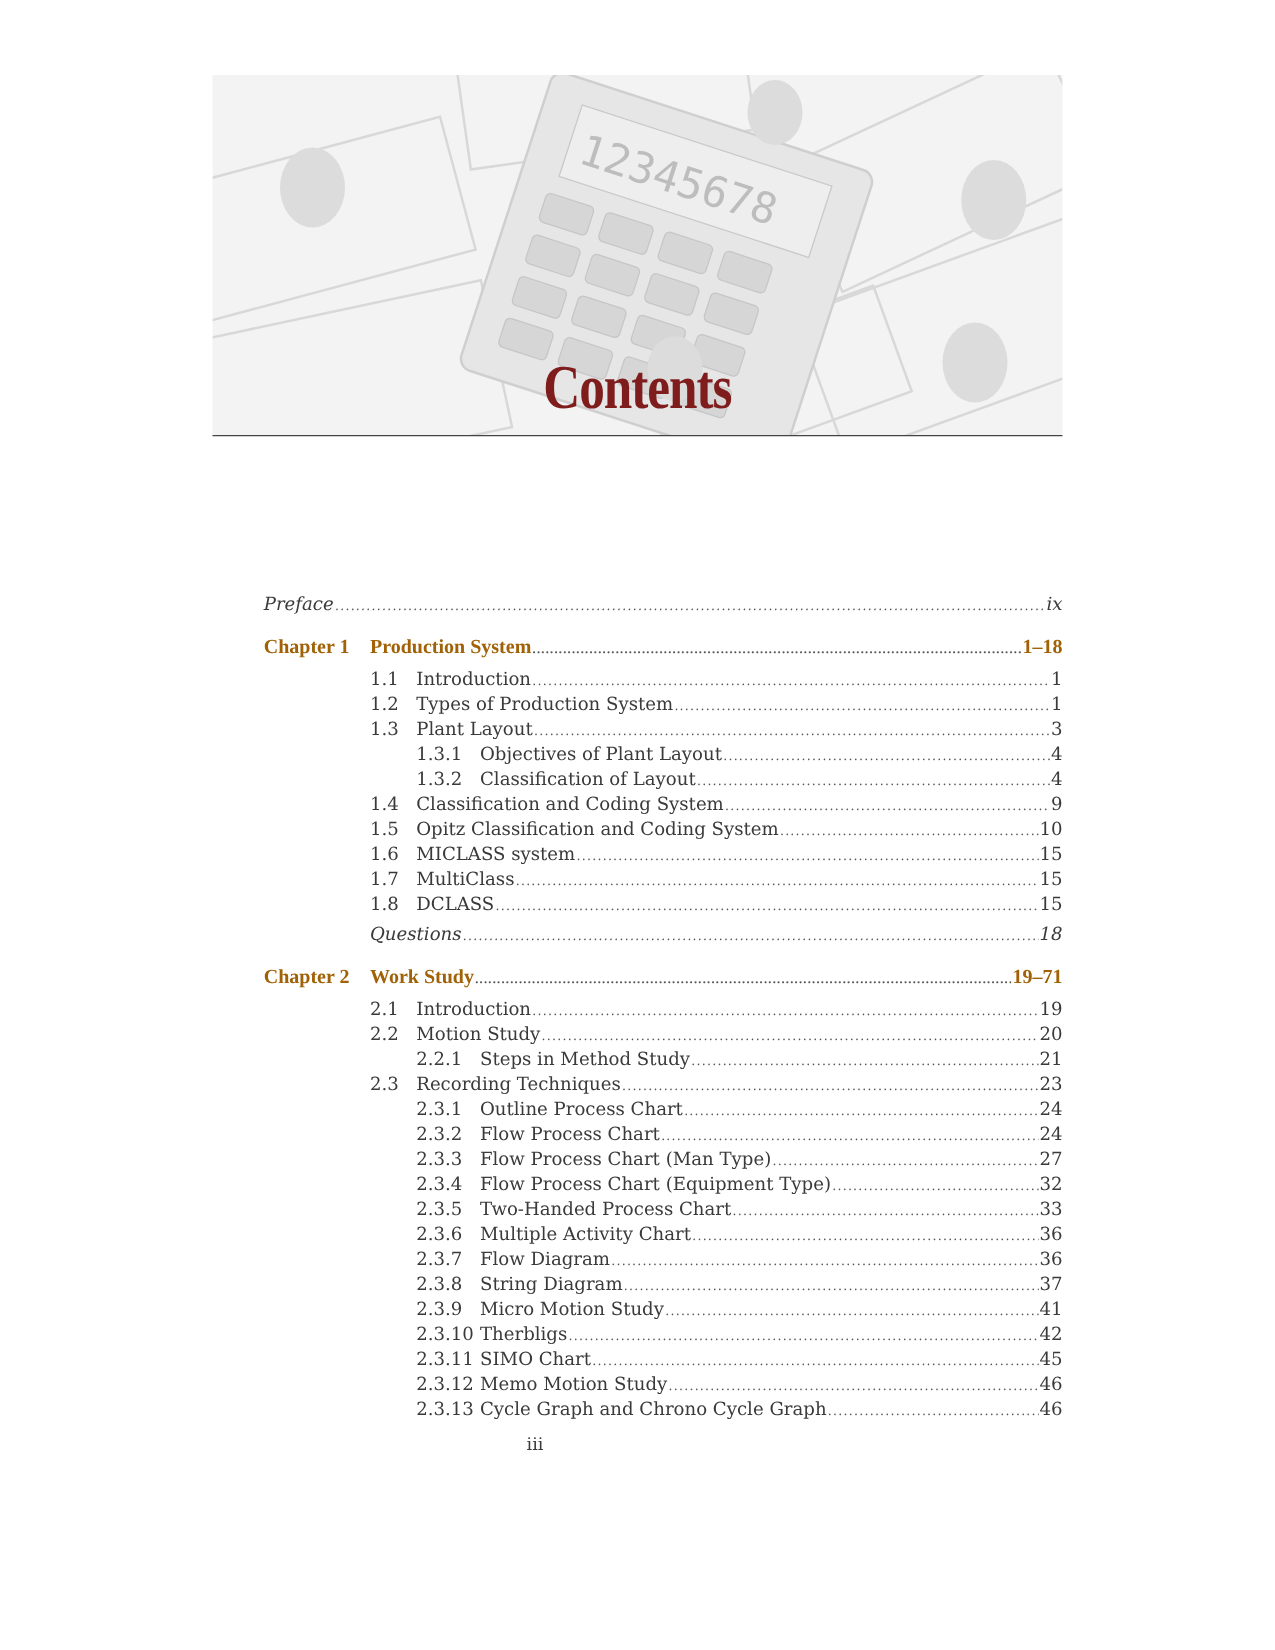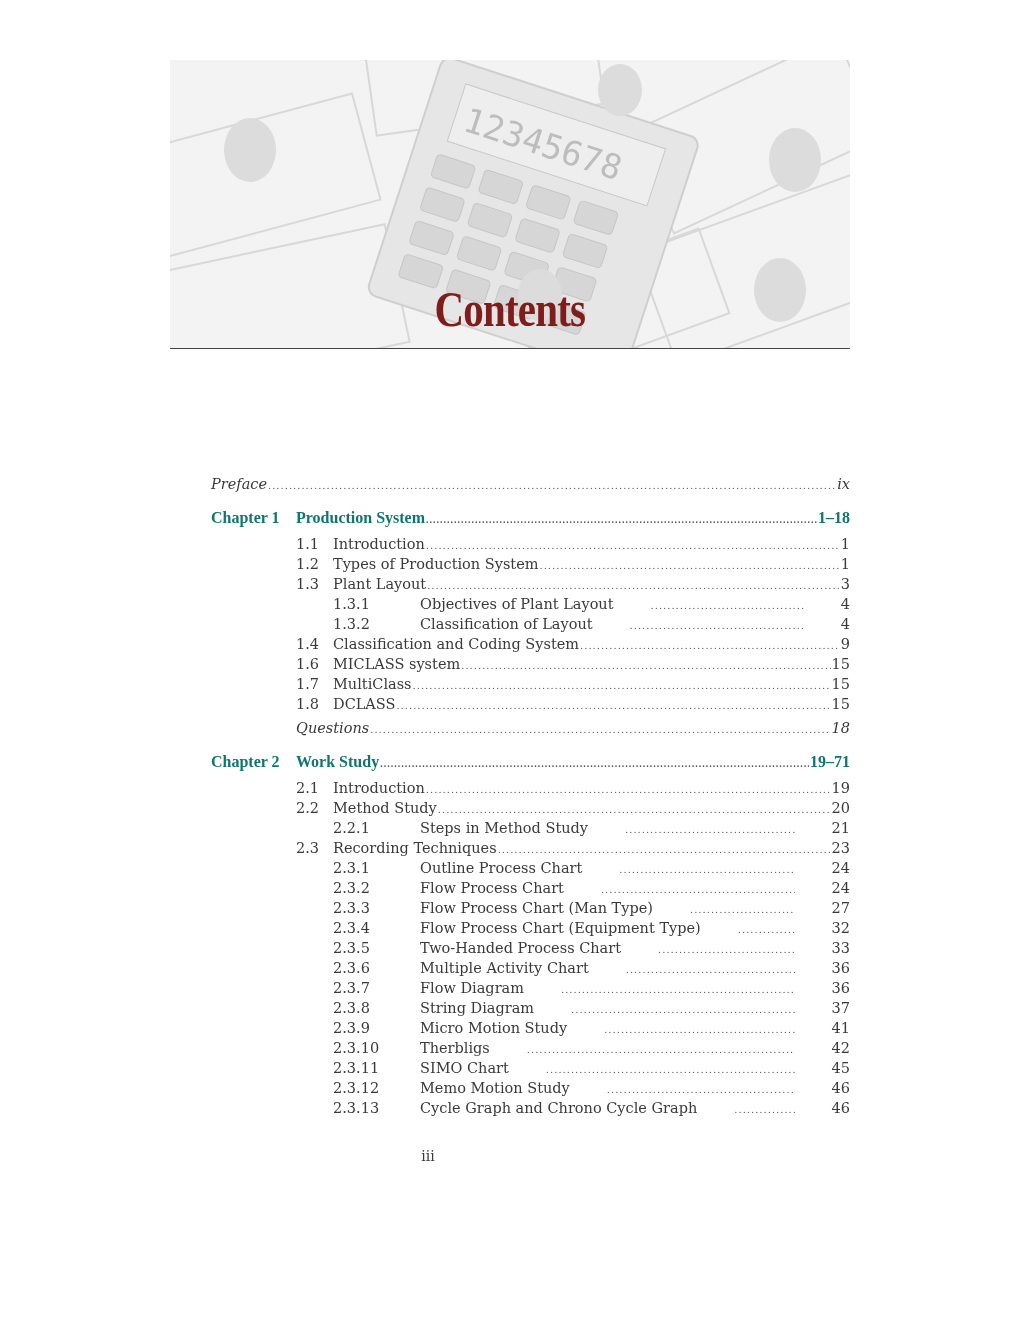--- a/index.html
+++ b/index.html
@@ -15,25 +15,25 @@
   .banner-title span { display: inline-block; transform: scaleX(0.82); }
   .rule { position: absolute; left: 170px; top: 348px; width: 680px; height: 1px; background: #444; }
   .toc { position: absolute; left: 170px; top: 474px; width: 680px; }
   .row { display: flex; align-items: baseline; height: 20px; font-size: 14.5px; line-height: 20px; white-space: nowrap; margin-left: 41px; }
   .row .num { flex: 0 0 auto; }
   .row .title { flex: 0 0 auto; }
   .row .dots { flex: 1 1 auto; overflow: hidden; color: #555; margin: 0 1px; letter-spacing: 1px; font-size: 10px; }
   .row .dots::before { content: "........................................................................................................................................................................................................................................................................................................"; }
   .row .page { flex: 0 0 auto; text-align: left; }
   .preface { font-style: italic; }
-  .chapter { font-weight: bold; font-family: "Liberation Serif", serif; font-size: 16px; color: #0f766e; }
+  .chapter { font-weight: bold; font-family: "Liberation Serif", serif; font-size: 16px; color: #a16207; }
   .chapter .num { width: 85px; }
   .lvl1 { padding-left: 85px; }
   .lvl1 .num { width: 37px; }
-  .lvl2 { padding-left: 122px; gap: 36px; }
+  .lvl2 { padding-left: 122px; }
   .lvl2 .num { width: 51px; }
   .questions { padding-left: 85px; font-style: italic; }
   .gap-s { height: 6px; }
   .gap-m { height: 14px; }
   .footer { position: absolute; left: 0; width: 856px; top: 1148px; text-align: center; font-size: 14px; }
 </style>
 </head>
 <body>
 
 <div class="banner">
@@ -126,20 +126,26 @@
       <span class="dots"></span>
       <span class="page">4</span>
     </div>
   <div class="row lvl1">
       <span class="num">1.4</span>
       <span class="title">Classification and Coding System</span>
       <span class="dots"></span>
       <span class="page">9</span>
     </div>
   <div class="row lvl1">
+      <span class="num">1.5</span>
+      <span class="title">Opitz Classification and Coding System</span>
+      <span class="dots"></span>
+      <span class="page">10</span>
+    </div>
+  <div class="row lvl1">
       <span class="num">1.6</span>
       <span class="title">MICLASS system</span>
       <span class="dots"></span>
       <span class="page">15</span>
     </div>
   <div class="row lvl1">
       <span class="num">1.7</span>
       <span class="title">MultiClass</span>
       <span class="dots"></span>
       <span class="page">15</span>
@@ -166,21 +172,21 @@
   </div>
   <div class="gap-s"></div>
   <div class="row lvl1">
       <span class="num">2.1</span>
       <span class="title">Introduction</span>
       <span class="dots"></span>
       <span class="page">19</span>
     </div>
   <div class="row lvl1">
       <span class="num">2.2</span>
-      <span class="title">Method Study</span>
+      <span class="title">Motion Study</span>
       <span class="dots"></span>
       <span class="page">20</span>
     </div>
   <div class="row lvl2">
       <span class="num">2.2.1</span>
       <span class="title">Steps in Method Study</span>
       <span class="dots"></span>
       <span class="page">21</span>
     </div>
   <div class="row lvl1">

